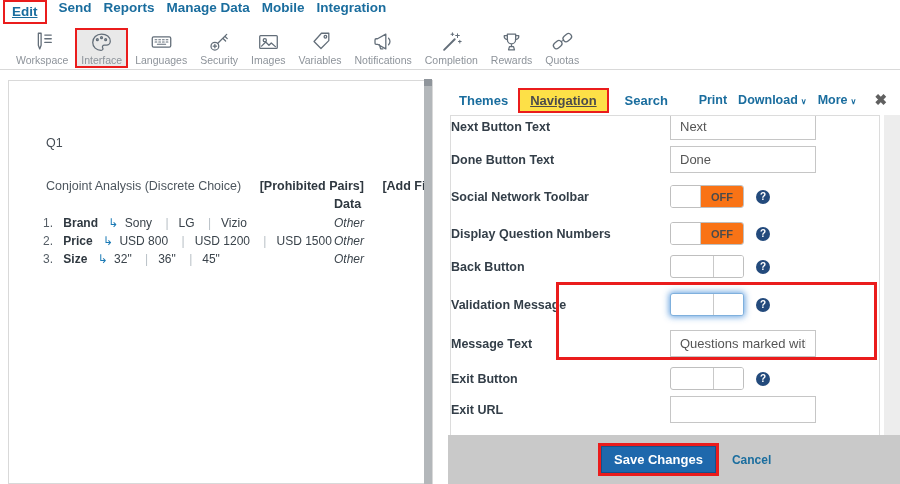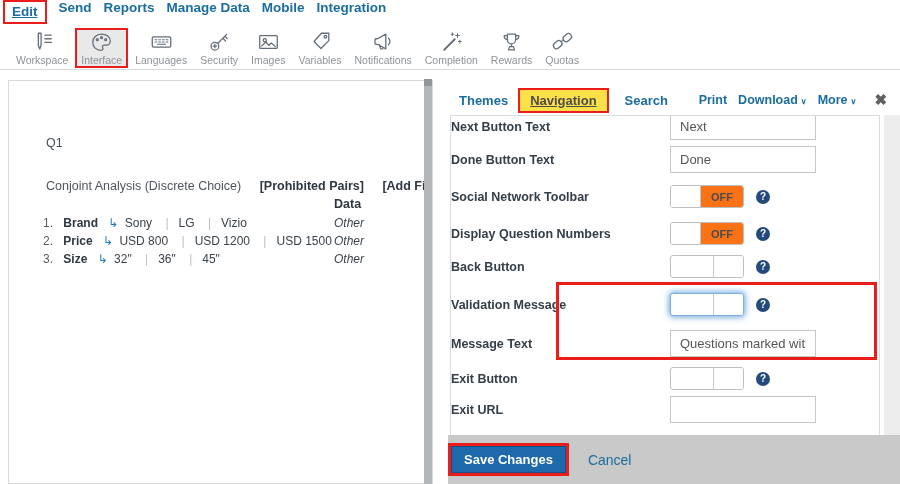--- a/index.html
+++ b/index.html
@@ -74,25 +74,25 @@
     font-size:10px; font-weight:700; display:flex; align-items:center; justify-content:center;
     margin-left:12px; cursor:pointer; flex:none; }
   .right-scroll { position:absolute; right:0; top:115px; width:16px; height:320px; background:#ededed; }
 
   
   .red-group { position:absolute; left:556px; top:282px; width:321px; height:78px;
     border:3px solid #ea1c1c; pointer-events:none; }
 
   
   .footer { position:absolute; left:448px; right:0; top:435px; height:49px;
-    background:#c9c9c9; display:flex; align-items:center; }
+    background:#c9c9c9; display:flex; align-items:center; padding-left:150px; }
   .save-wrap { border:3px solid #ea1c1c; }
   .save-btn { background:#1e68ac; color:#fff; font-weight:700; font-size:13px;
     border:1px solid #16508a; padding:5px 12px; font-family:inherit; cursor:pointer; }
-  .cancel-link { color:#1a6d9e; font-weight:400; font-size:14px; margin-left:19px; cursor:pointer; }
+  .cancel-link { color:#1a6d9e; font-weight:700; font-size:12px; margin-left:13px; cursor:pointer; }
 </style>
 </head>
 <body>
 
 <div class="app">
 
   <div class="topnav">
     <a class="nav-item boxed">Edit</a>
     <a class="nav-item">Send</a>
     <a class="nav-item">Reports</a>

